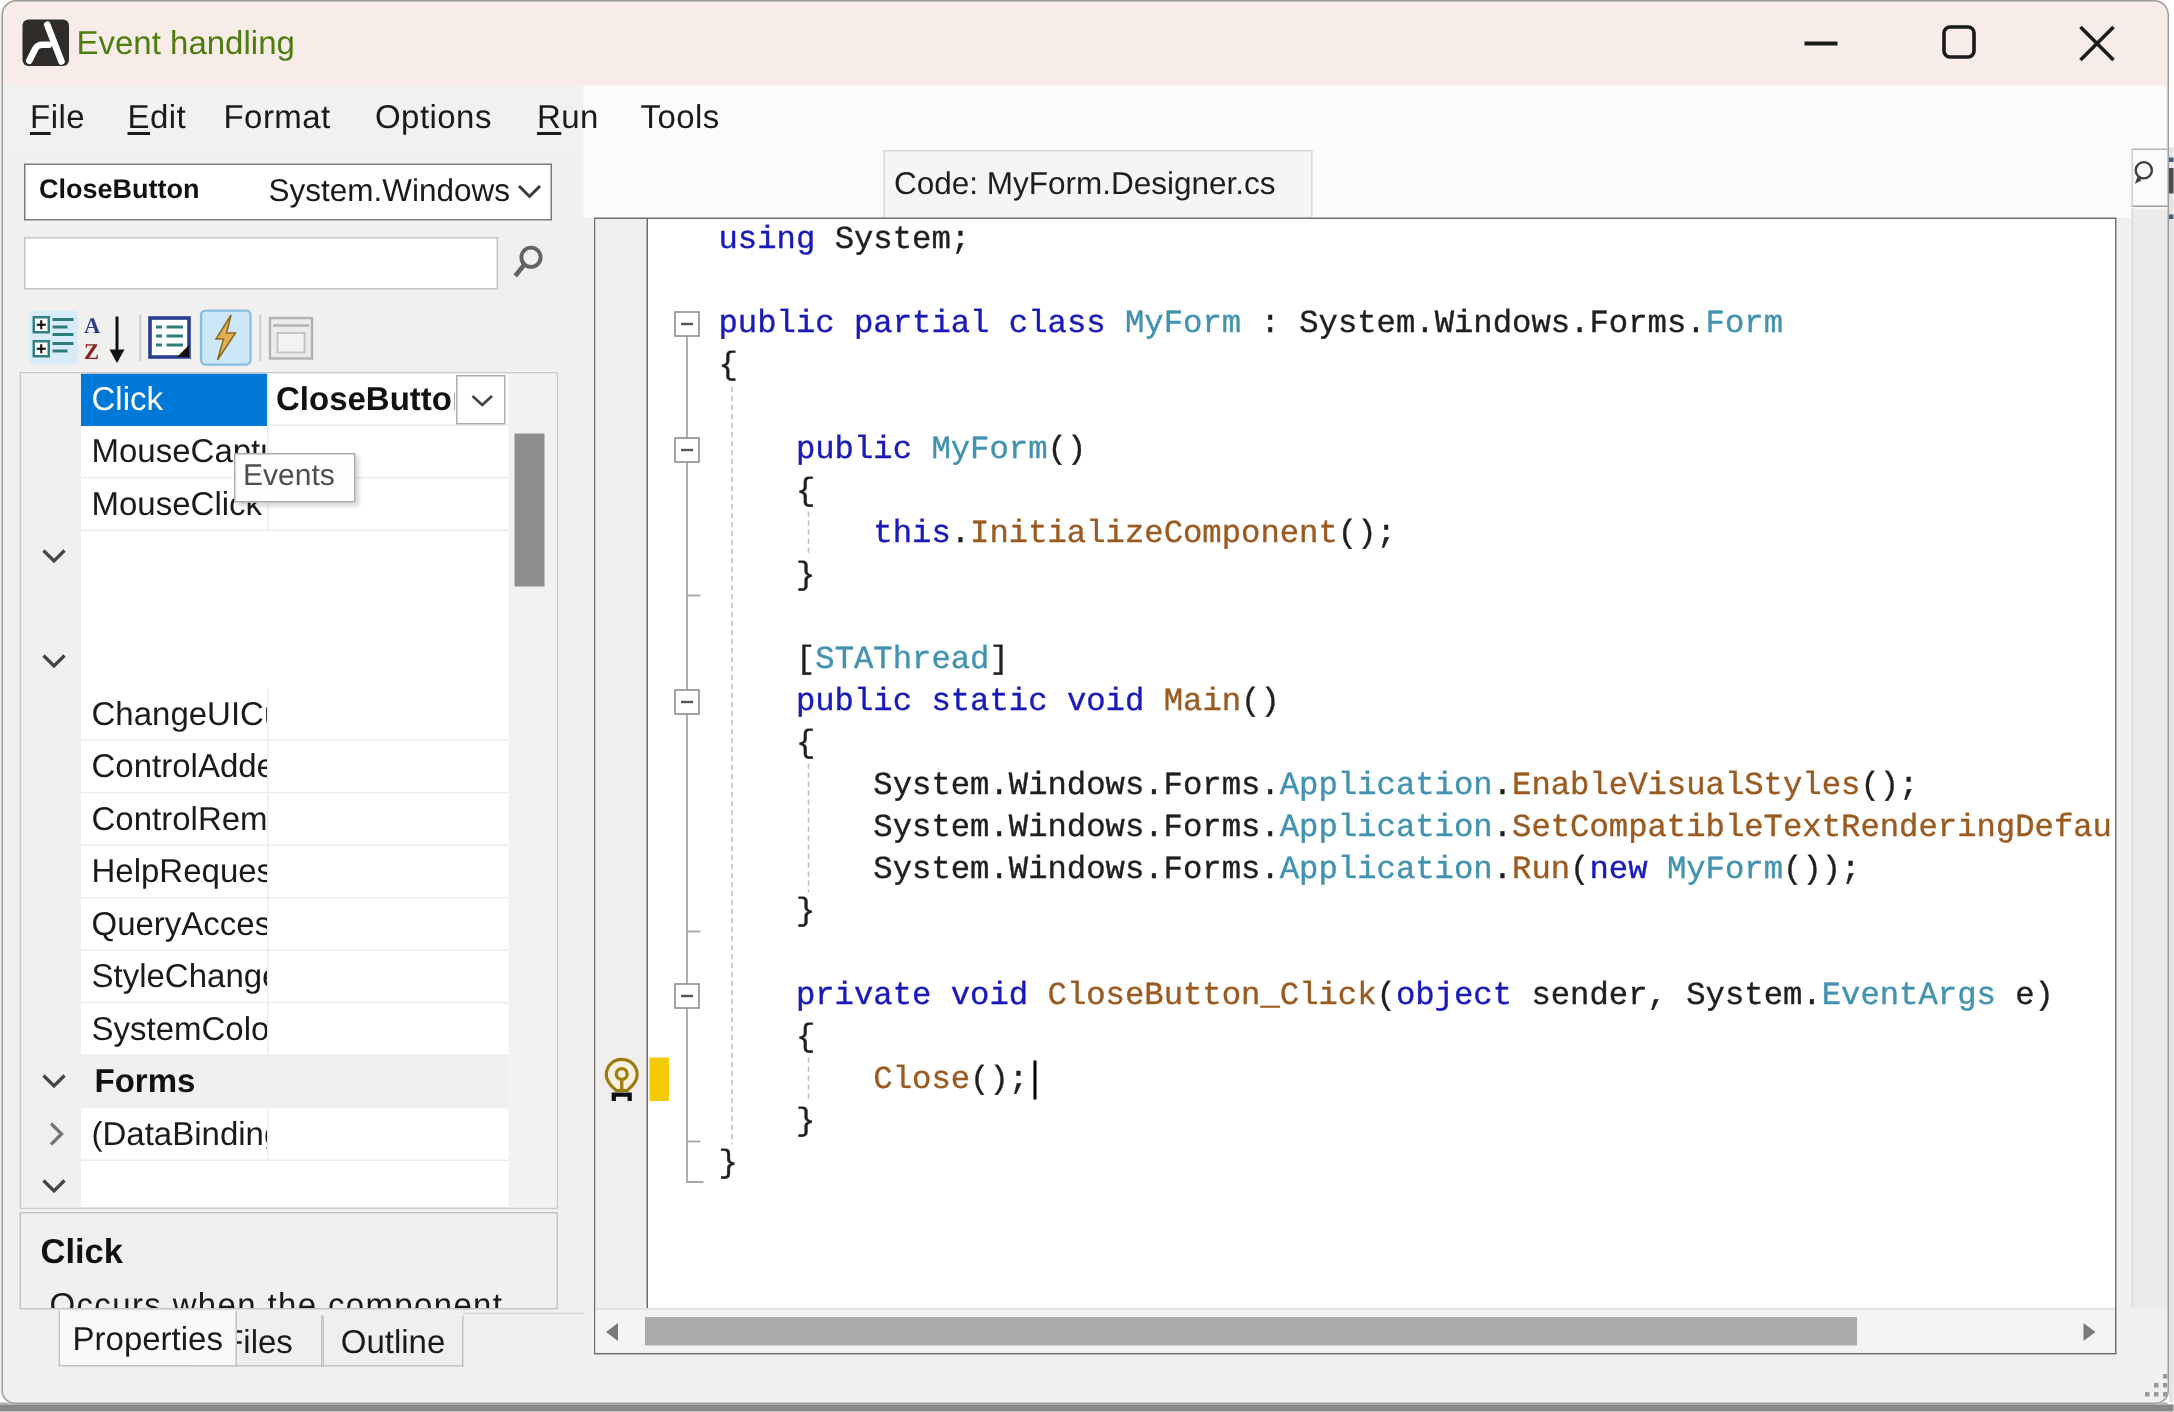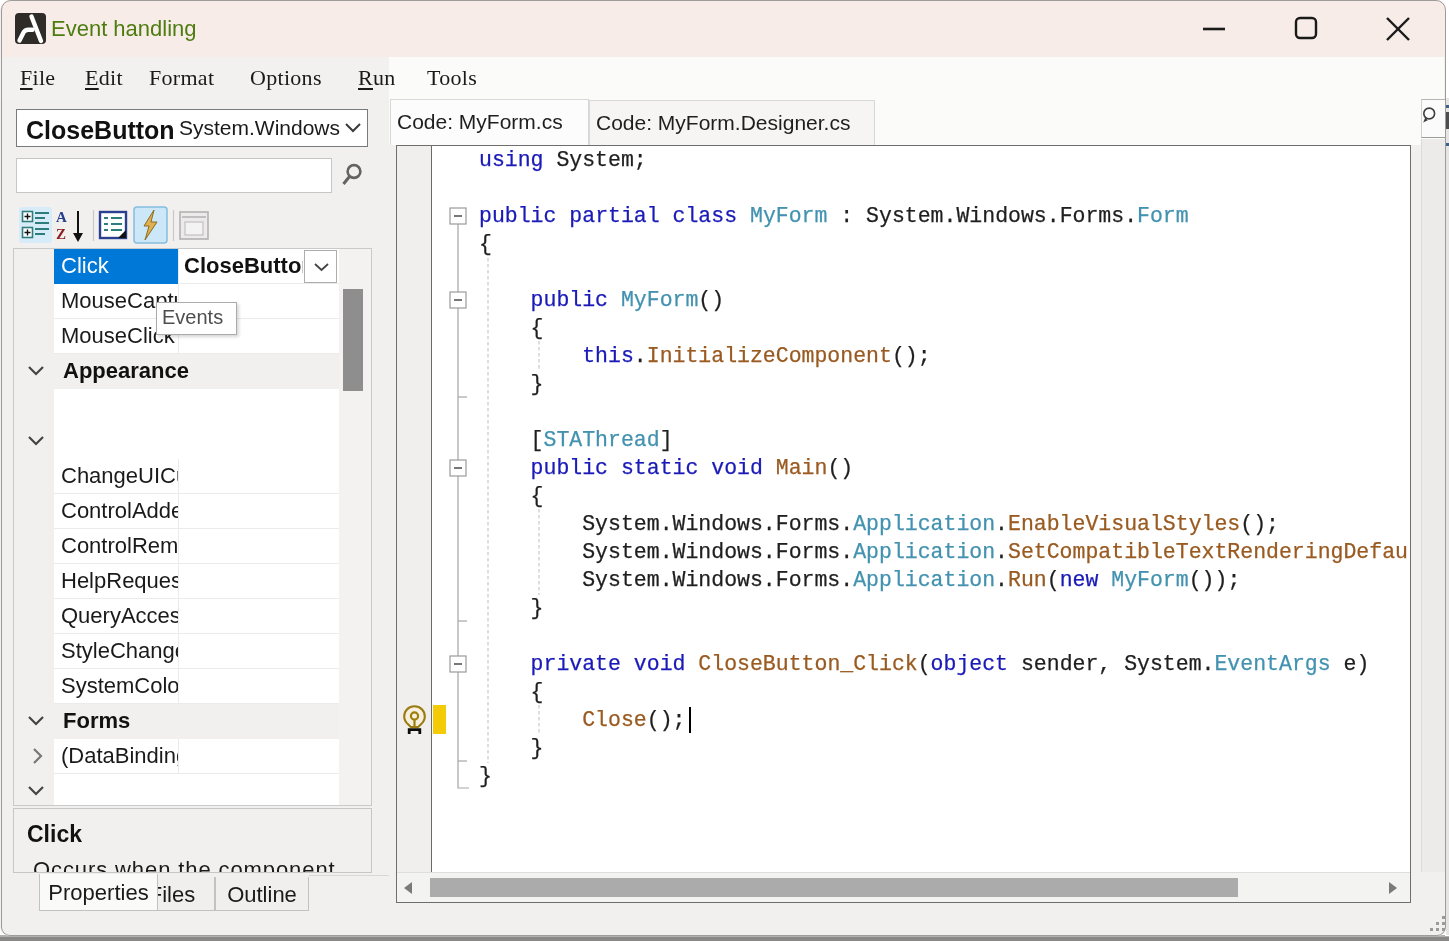--- a/index.html
+++ b/index.html
@@ -16,21 +16,21 @@
 
 #rsliver { position:absolute; left:1445px; top:0; width:4px; height:936px; background:#ffffff; }
 
 #titlebar { position:absolute; left:1px; top:0; width:1445px; height:57px;
   background:#f7ece7; border-radius:9px 9px 0 0; }
 #appicon { position:absolute; left:15px; top:13px; width:31px; height:31px;
   background:#2e2b29; border-radius:4px; }
 #title { position:absolute; left:51px; top:16px; font-size:22px; color:#4d7c0f; }
 
 #menubar { position:absolute; left:0; top:57px; width:389px; height:43px; background:#f2f1f0; }
-#menuitems { position:absolute; left:0; top:57px; width:1444px; height:43px; z-index:3;font-family:Liberation Serif, serif; }
+#menuitems { position:absolute; left:0; top:57px; width:1444px; height:43px; z-index:3; }
 #menuitems .mi { position:absolute; top:8px; font-size:22px; letter-spacing:0.3px; color:#1a1a1a; }
 .us { text-decoration:underline; text-underline-offset:3px; text-decoration-thickness:1.5px; }
 
 #rpane { position:absolute; left:389px; top:57px; width:1055px; height:846px; background:#f1f0ef; }
 #rtop { position:absolute; left:389px; top:57px; width:1055px; height:88px; background:#fbfbfa; }
 
 .ctab { position:absolute; top:100px; height:45px; font-size:21px; color:#1e1e1e;
   background:#f6f5f4; border:1px solid #d8d8d8; border-bottom:none; padding:10px 0 0 6px; white-space:nowrap; overflow:hidden; }
 .ctab.active { background:#fcfcfc; top:99px; height:46px; z-index:2; }
 
@@ -48,21 +48,21 @@
 
 #hscroll { position:absolute; left:397px; top:872px; width:1013px; height:30px; background:#f3f3f2; border-top:1px solid #dedede; }
 #hthumb { position:absolute; left:430px; top:878px; width:808px; height:19px; background:#ababab; }
 
 #vtrack { position:absolute; left:1421px; top:139px; width:25px; height:733px; background:#ecebea; border-left:1px solid #dcdbda; }
 #magbtn { position:absolute; left:1421px; top:99px; width:25px; height:39px; background:#fbfbfb;
   border-top:1px solid #b5b5b5; border-bottom:1px solid #9d9d9d; border-left:1px solid #d0d0d0; }
 
 #combo { position:absolute; left:16px; top:109px; width:352px; height:38px; background:#fff;
   border:1px solid #7a7a7a; }
-#combo .b { position:absolute; left:9px; top:6px; font-size:25px; font-weight:bold; color:#111; }
+#combo .b { position:absolute; left:9px; top:6px; font-size:18px; font-weight:bold; color:#111; }
 #combo .r { position:absolute; left:162px; top:6px; font-size:21px; color:#1a1a1a; width:162px; overflow:hidden; white-space:nowrap; }
 #search { position:absolute; left:16px; top:158px; width:316px; height:35px; background:#fff; border:1px solid #c6c6c6; }
 
 #grid { position:absolute; left:13px; top:248px; width:359px; height:558px; background:#fff;
   border:1px solid #c9c9c9; overflow:hidden; }
 .grow { position:absolute; left:0; width:325px; height:35px; }
 .grow .nm { position:absolute; left:40px; top:0; width:124px; height:35px; background:#fff;
   border-bottom:1px solid #ebebeb; font-size:22px; color:#1a1a1a; padding:4px 0 0 7px;
   overflow:hidden; white-space:nowrap; }
 .grow .vl { position:absolute; left:164px; top:0; width:161px; height:35px; background:#fff;
@@ -108,21 +108,20 @@
     <div class="mi" style="left:20px;"><span class="us">F</span>ile</div>
     <div class="mi" style="left:85px;"><span class="us">E</span>dit</div>
     <div class="mi" style="left:149px;">Format</div>
     <div class="mi" style="left:250px;">Options</div>
     <div class="mi" style="left:358px;"><span class="us">R</span>un</div>
     <div class="mi" style="left:427px;">Tools</div>
   </div>
   <div id="rpane"></div>
   <div id="rtop"></div>
 
-  <div class="ctab active" style="left:390px;width:199px;">Code: MyForm.cs</div>
   <div class="ctab" style="left:589px;width:286px;">Code: MyForm.Designer.cs</div>
 
   <div id="codebox"></div>
   <div id="gutter"></div>
   <div id="gutdiv"></div>
   <div id="codeclip">
       <div id="code"><span class="kw">using</span> System;
 
 <span class="kw">public</span> <span class="kw">partial</span> <span class="kw">class</span> <span class="ty">MyForm</span> : System.Windows.Forms.<span class="ty">Form</span>
 {
@@ -266,21 +265,20 @@
         </div>
     </div>
     <div class="grow" style="top:35px;">
         <div class="nm">MouseCaptureChanged</div>
         <div class="vl"></div>
       </div>
     <div class="grow" style="top:70px;">
         <div class="nm">MouseClick</div>
         <div class="vl"></div>
       </div>
-    <div class="gcat" style="top:105px;">Appearance</div>
     <div class="grow" style="top:210px;">
         <div class="nm">ChangeUICues</div>
         <div class="vl"></div>
       </div>
     <div class="grow" style="top:245px;">
         <div class="nm">ControlAdded</div>
         <div class="vl"></div>
       </div>
     <div class="grow" style="top:280px;">
         <div class="nm">ControlRemoved</div>

